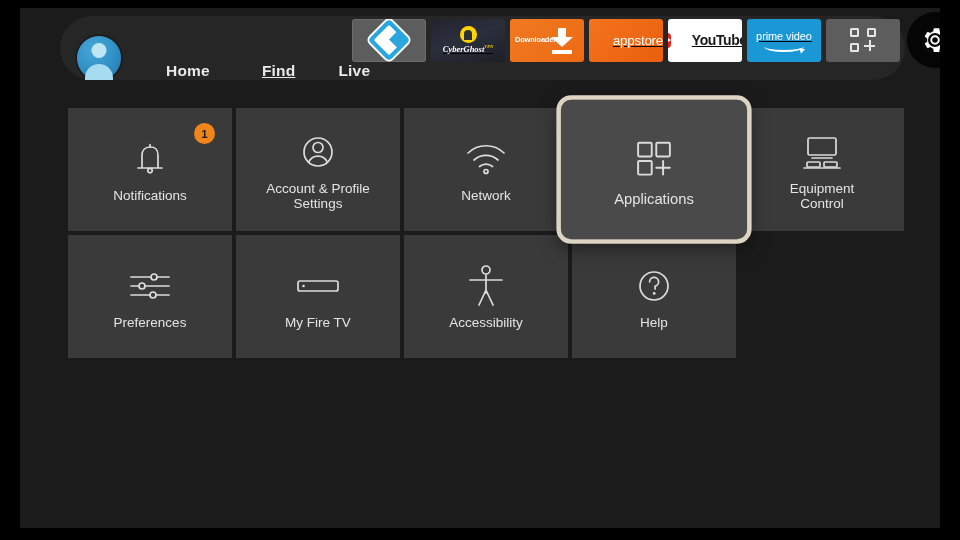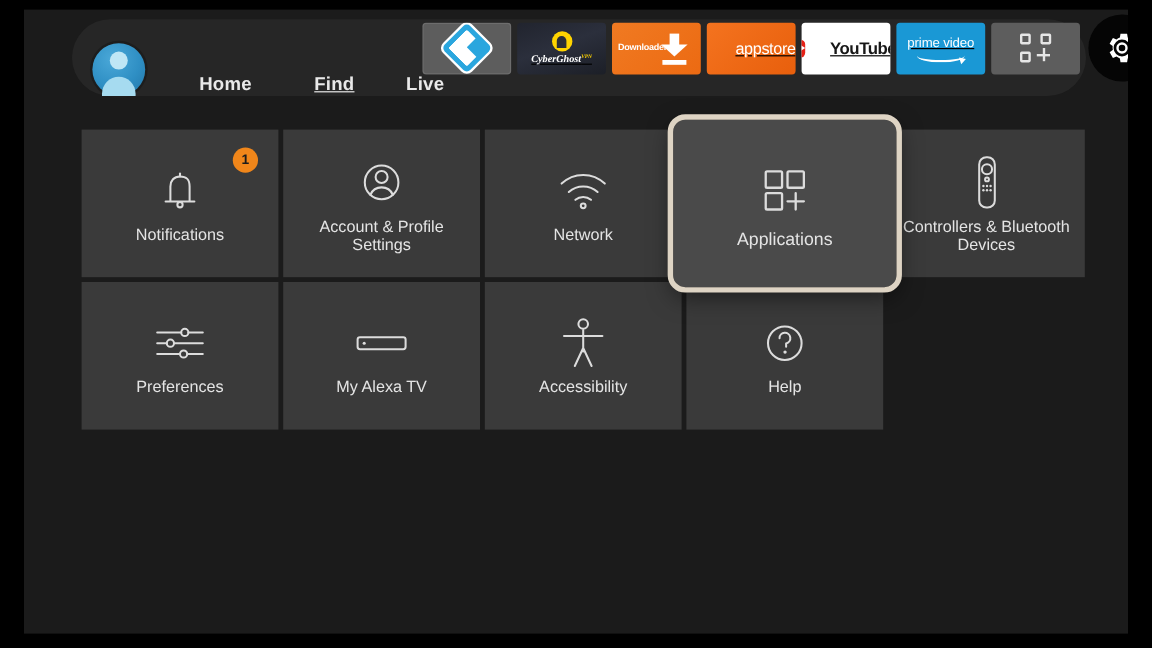--- a/index.html
+++ b/index.html
@@ -419,38 +419,34 @@
         <svg width="44" height="40" viewBox="0 0 44 40">
           <rect class="stroke" x="8" y="7" width="12" height="12" rx="1"></rect>
           <rect class="stroke" x="24" y="7" width="12" height="12" rx="1"></rect>
           <rect class="stroke" x="8" y="23" width="12" height="12" rx="1"></rect>
           <path class="stroke" d="M30 23v12M24 29h12"></path>
         </svg>
       </span>
       <span class="label">Applications</span>
     </div>
 
-
-    <div class="tile">
-      <span class="ico">
-        <svg width="30" height="46" viewBox="0 0 30 46">
-          <rect class="stroke" x="9" y="2" width="13" height="42" rx="6"></rect>
-          <circle class="stroke" cx="15.5" cy="12" r="4.2"></circle>
-          <circle class="stroke" cx="15.5" cy="20.5" r="1.6"></circle>
-          <circle cx="12.5" cy="26" r="1" fill="#dcdcdc"></circle>
-          <circle cx="15.5" cy="26" r="1" fill="#dcdcdc"></circle>
-          <circle cx="18.5" cy="26" r="1" fill="#dcdcdc"></circle>
-          <circle cx="12.5" cy="29.5" r="1" fill="#dcdcdc"></circle>
-          <circle cx="15.5" cy="29.5" r="1" fill="#dcdcdc"></circle>
-          <circle cx="18.5" cy="29.5" r="1" fill="#dcdcdc"></circle>
-        </svg>
-      </span>
-      <span class="label">Controllers &amp; Bluetooth
-Devices</span>
-    </div>
+    <div class="tile">
+      <span class="ico">
+        <svg width="46" height="40" viewBox="0 0 46 40">
+          <rect class="stroke" x="9" y="6" width="28" height="17" rx="1.5"></rect>
+          <path class="stroke" d="M13 26h20"></path>
+          <rect class="stroke" x="8" y="30" width="13" height="5" rx="1"></rect>
+          <rect class="stroke" x="25" y="30" width="13" height="5" rx="1"></rect>
+          <path class="stroke" d="M5 36h36"></path>
+        </svg>
+      </span>
+      <span class="label">Equipment
+Control</span>
+    </div>
+
 
 
     <div class="tile">
       <span class="ico">
         <svg width="48" height="38" viewBox="0 0 48 38">
           <path class="stroke" d="M5 10h20M31 10h12"></path>
           <circle class="stroke" cx="28" cy="10" r="3"></circle>
           <path class="stroke" d="M5 19h8M19 19h24"></path>
           <circle class="stroke" cx="16" cy="19" r="3"></circle>
           <path class="stroke" d="M5 28h19M30 28h13"></path>
@@ -460,21 +456,21 @@
       <span class="label">Preferences</span>
     </div>
 
     <div class="tile">
       <span class="ico">
         <svg width="48" height="26" viewBox="0 0 48 26">
           <rect class="stroke" x="4" y="8" width="40" height="10" rx="2"></rect>
           <circle cx="9.5" cy="13" r="1.3" fill="#dcdcdc"></circle>
         </svg>
       </span>
-      <span class="label">My Alexa TV</span>
+      <span class="label">My Fire TV</span>
     </div>
 
     <div class="tile">
       <span class="ico">
         <svg width="40" height="46" viewBox="0 0 40 46">
           <circle class="stroke" cx="20" cy="7" r="4"></circle>
           <path class="stroke" d="M4 17h32"></path>
           <path class="stroke" d="M20 12v18M20 27l-7 15M20 27l7 15"></path>
         </svg>
       </span>

